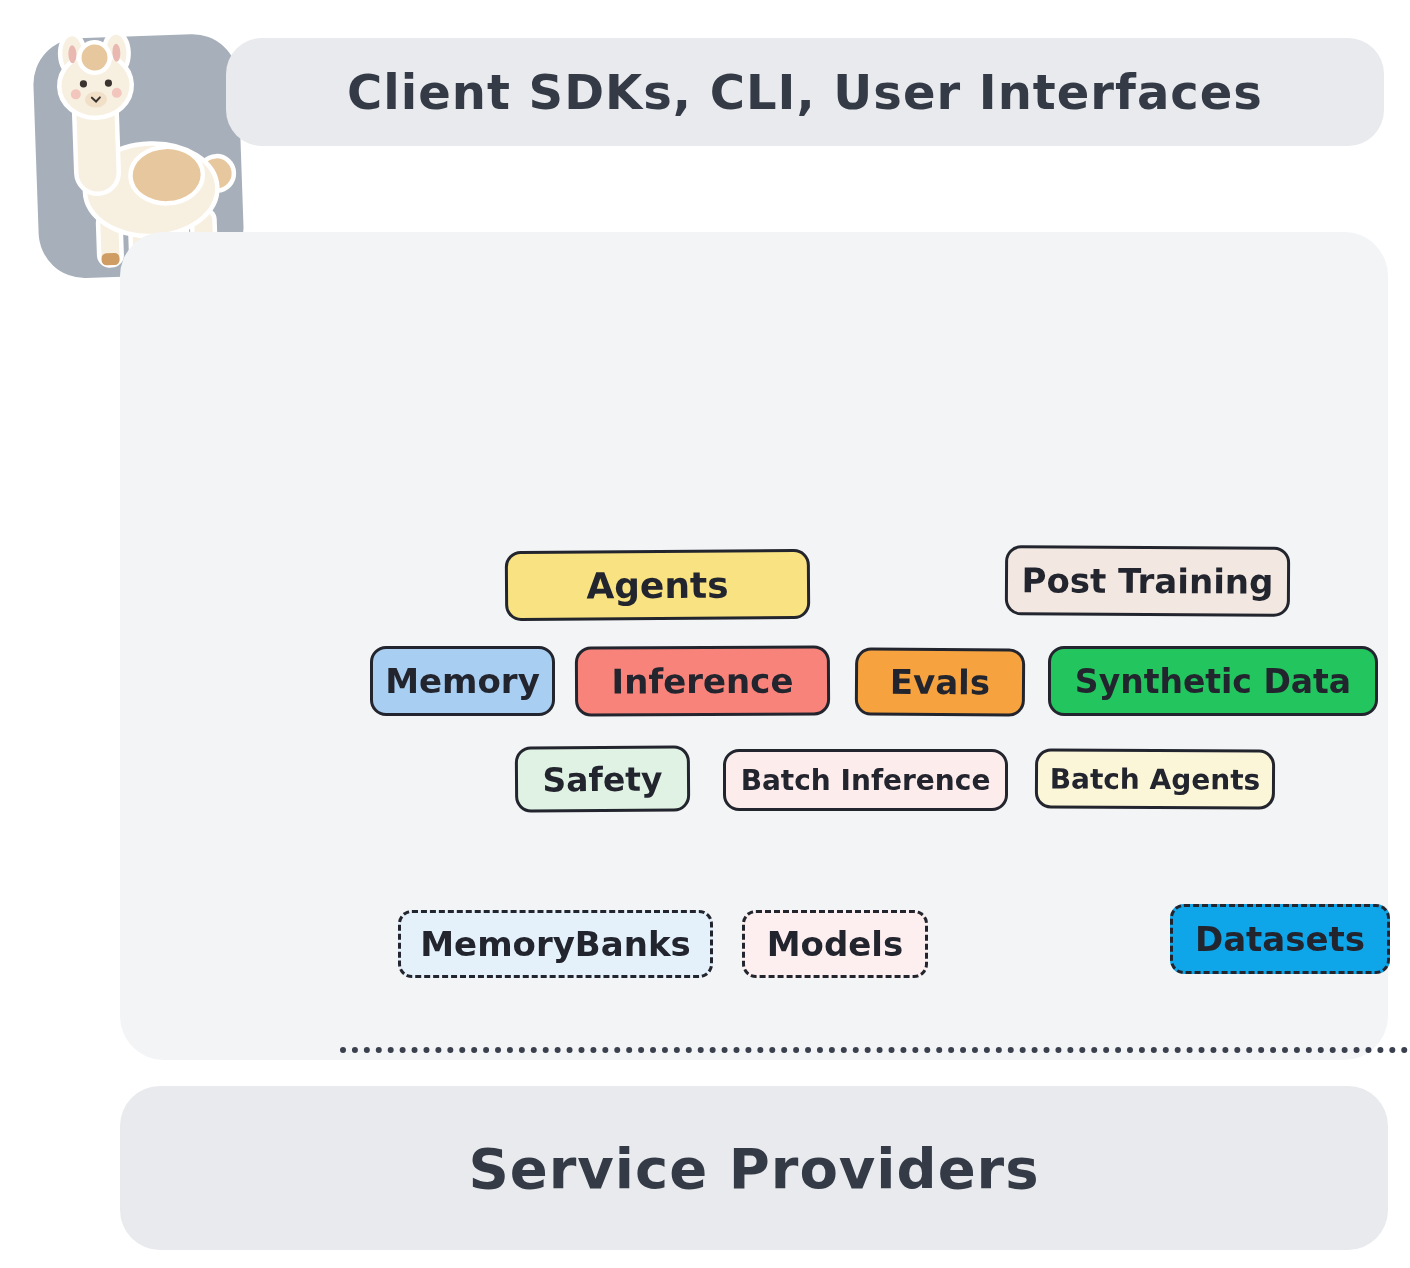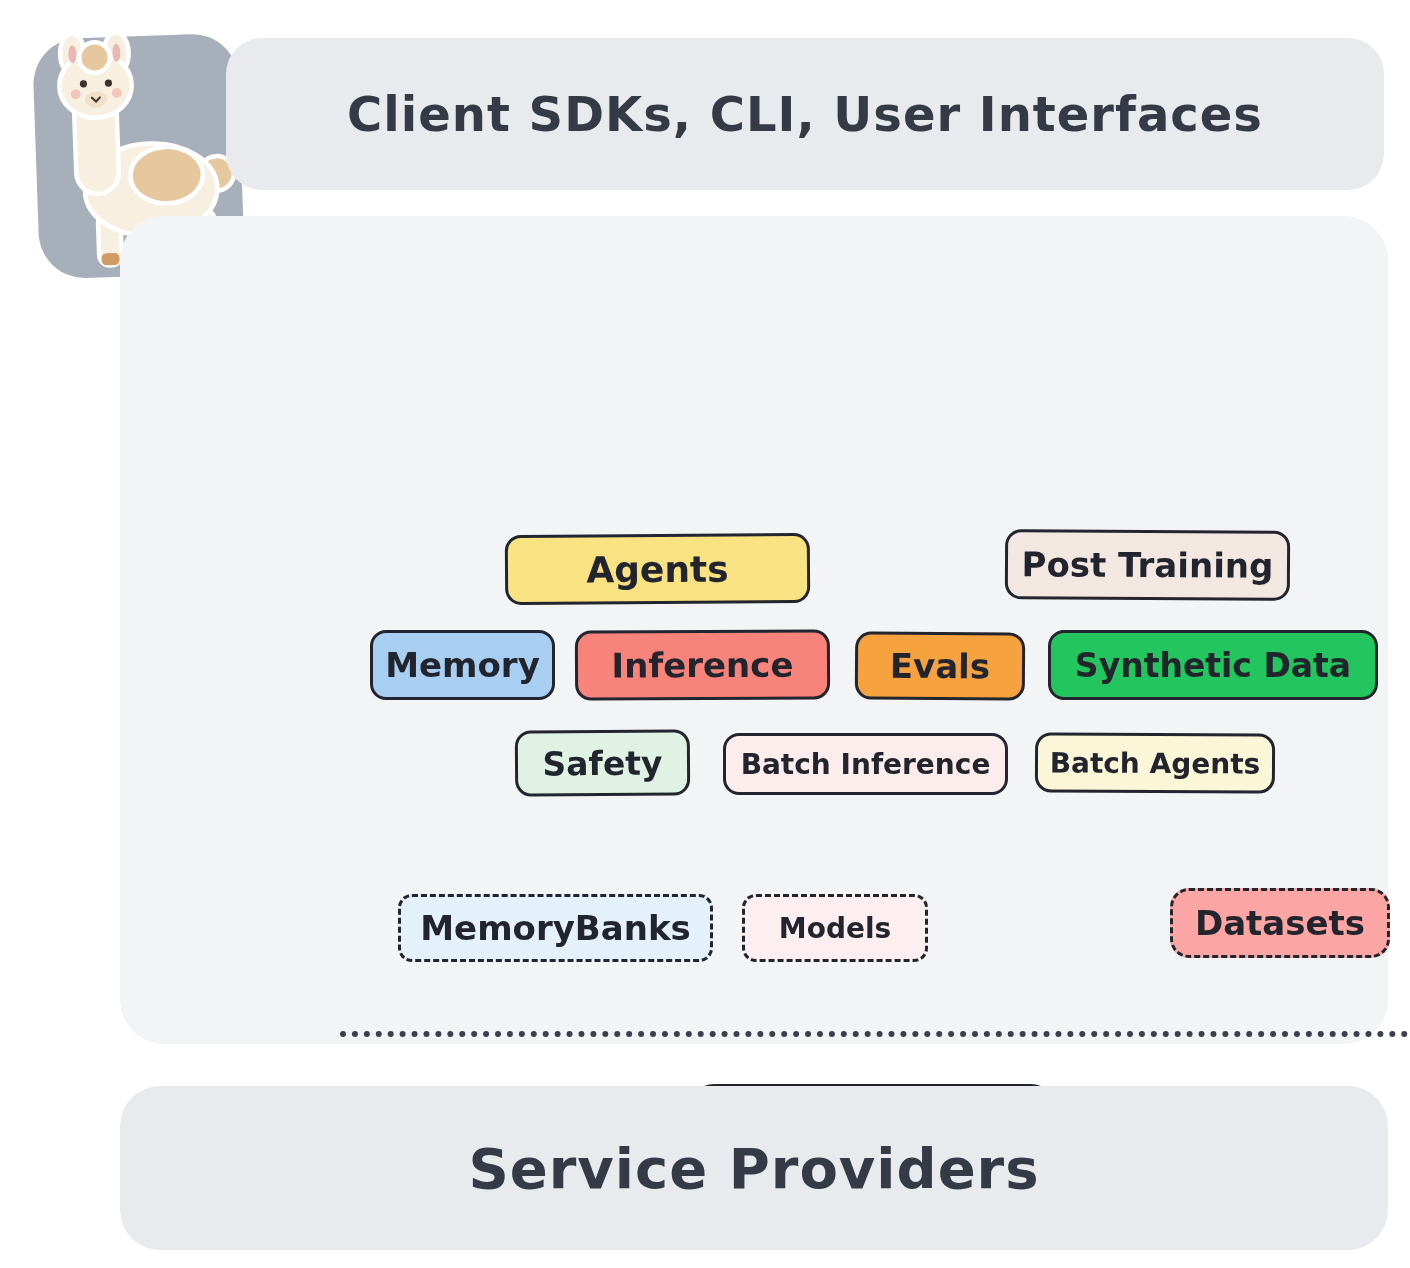--- a/index.html
+++ b/index.html
@@ -8,26 +8,26 @@
     font-family:"DejaVu Sans","Liberation Sans",sans-serif;
     color:#2e3340;overflow:hidden;
   }
   .bar{
     position:absolute;background:#e8eaed;border-radius:36px;
     display:flex;align-items:center;justify-content:center;
   }
   .bar-title{
     font-weight:700;color:#343a46;letter-spacing:1px;white-space:nowrap;
   }
-  .top-bar{left:226px;top:38px;width:1158px;height:152px;}
+  .top-bar{left:226px;top:38px;width:1158px;height:108px;}
   .top-bar .bar-title{font-size:48px;}
   .bottom-bar{left:120px;top:1086px;width:1268px;height:164px;border-radius:40px;}
   .bottom-bar .bar-title{font-size:56px;}
   .panel{
-    position:absolute;left:120px;top:216px;width:1268px;height:828px;
+    position:absolute;left:120px;top:232px;width:1268px;height:828px;
     background:#f3f4f6;border-radius:44px;
   }
   .logo-badge{
     position:absolute;left:26px;top:24px;width:230px;height:265px;
     transform:rotate(-2deg);
   }
   .box{
     position:absolute;display:flex;align-items:center;justify-content:center;
     border:3px solid #23252e;border-radius:16px;
     font-weight:700;color:#23252e;white-space:nowrap;
@@ -41,21 +41,21 @@
   .b-memory{left:250px;top:414px;width:185px;height:70px;font-size:34px;}
   .b-inference{left:455px;top:414px;width:255px;height:70px;font-size:34px;transform:rotate(-.3deg);}
   .b-evals{left:735px;top:416px;width:170px;height:68px;font-size:34px;transform:rotate(.4deg);}
   .b-synthetic{left:928px;top:414px;width:330px;height:70px;font-size:33px;}
   
   .b-safety{left:395px;top:514px;width:175px;height:66px;font-size:33px;transform:rotate(-.4deg);}
   .b-batch-inf{left:603px;top:517px;width:285px;height:62px;font-size:28px;}
   .b-batch-ag{left:915px;top:517px;width:240px;height:60px;font-size:28px;transform:rotate(.3deg);}
   
   .b-memorybanks{left:278px;top:678px;width:315px;height:68px;font-size:34px;}
-  .b-models{left:622px;top:678px;width:186px;height:68px;font-size:28px;}
+  .b-models{left:622px;top:678px;width:186px;height:68px;font-size:34px;}
   .b-shields{left:843px;top:674px;width:172px;height:68px;font-size:34px;transform:rotate(-.3deg);}
   .b-datasets{left:1050px;top:672px;width:220px;height:70px;font-size:34px;}
   .divider{
     position:absolute;left:220px;top:815px;width:1092px;height:0;
     border-top:6px dotted #3b404e;
   }
   .b-telemetry{
     left:570px;top:868px;width:365px;height:118px;font-size:46px;
     background:#e5e7ea;border-radius:24px;
   }
@@ -118,21 +118,21 @@
   <div class="box b-inference" style="background-color: rgb(248, 131, 123);">Inference</div>
   <div class="box b-evals" style="background-color: rgb(246, 163, 63);">Evals</div>
   <div class="box b-synthetic" style="background-color: #22c55e;">Synthetic Data</div>
 
   <div class="box b-safety" style="background-color: rgb(224, 242, 228);">Safety</div>
   <div class="box b-batch-inf" style="background-color: rgb(252, 236, 236);">Batch Inference</div>
   <div class="box b-batch-ag" style="background-color: rgb(252, 246, 217);">Batch Agents</div>
 
   <div class="box dashed b-memorybanks" style="background-color: rgb(228, 241, 251);">MemoryBanks</div>
   <div class="box dashed b-models" style="background-color: rgb(253, 239, 240);">Models</div>
-  <div class="box dashed b-datasets" style="background-color: #fca5a5; border-radius: 19px;">Datasets</div>
+  <div class="box dashed b-datasets" style="background-color: #0ea5e9;">Datasets</div>
 
   <div class="divider"></div>
 
   <div class="box b-telemetry" style="background-color: rgb(229, 231, 234);">Telemetry</div>
 </div>
 
 <div class="bar bottom-bar">
   <span class="bar-title">Service Providers</span>
 </div>
 

